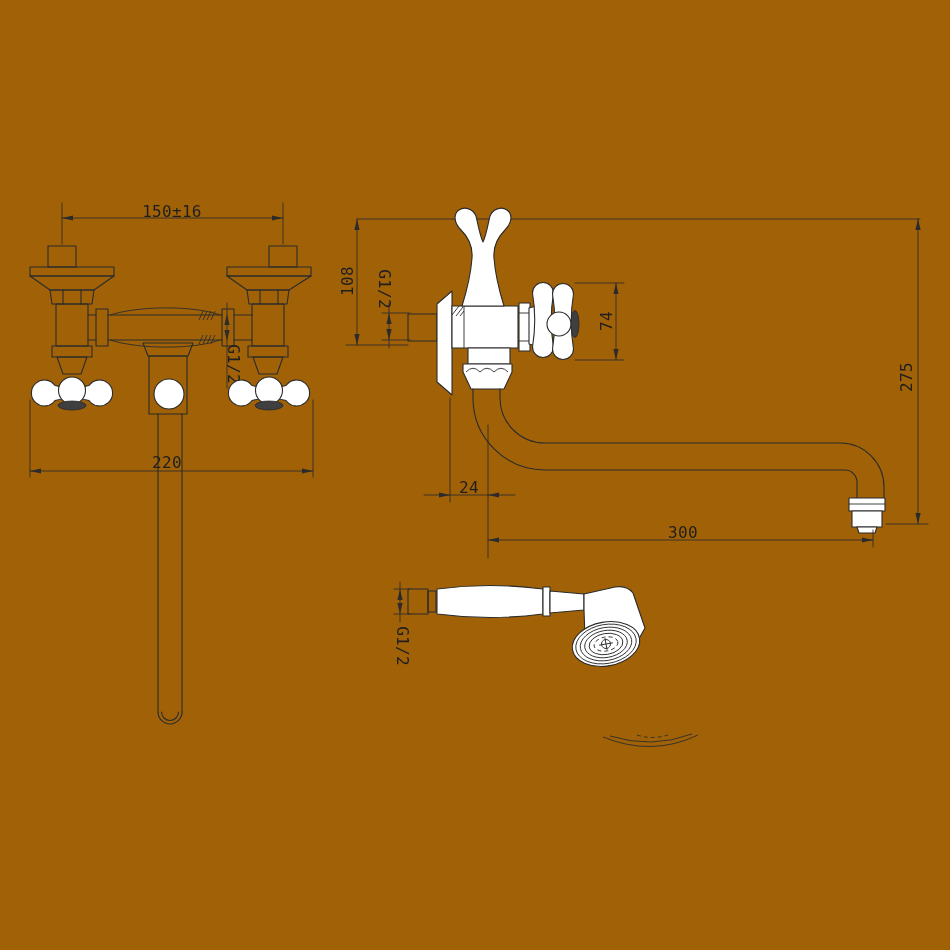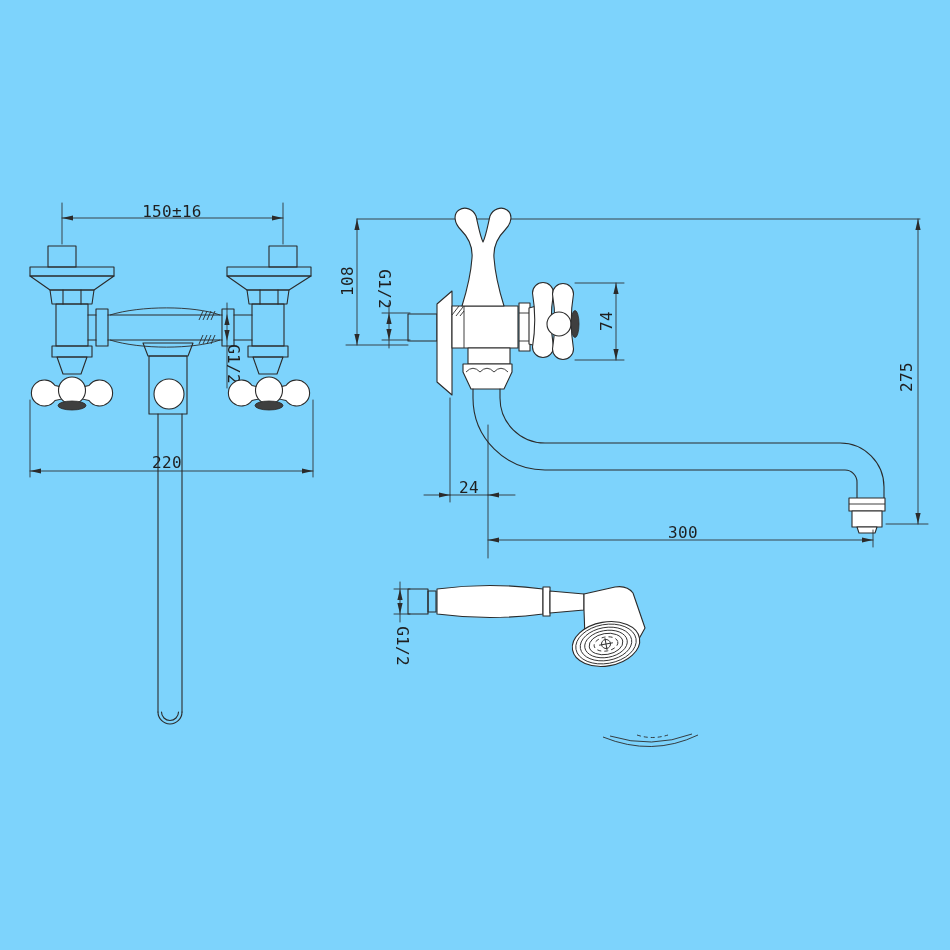--- a/index.html
+++ b/index.html
@@ -1,16 +1,16 @@
 <!DOCTYPE html>
 <html><head>
 <meta charset="utf-8">
 <style>
   html,body{margin:0;padding:0;background:#ffffff;}
-  .sheet{position:relative;width:950px;height:950px;background:#7dd3fc;overflow:hidden;
+  .sheet{position:relative;width:950px;height:950px;background:#a16207;overflow:hidden;
          font-family:"DejaVu Sans Mono","Liberation Mono",monospace;text-align:center;}
   svg{position:absolute;left:0;top:0;}
   .part{fill:none;stroke:#2b2b2b;stroke-width:1.1;stroke-linejoin:round;stroke-linecap:round;}
   .partw{fill:#ffffff;stroke:#2b2b2b;stroke-width:1.1;stroke-linejoin:round;stroke-linecap:round;}
   .dim{fill:none;stroke:#2b2b2b;stroke-width:0.85;stroke-linecap:round;}
   .arr{fill:#2b2b2b;stroke:none;}
   .dimtext{font-family:"DejaVu Sans Mono","Liberation Mono",monospace;font-size:16px;fill:#1f1f1f;letter-spacing:0.3px;}
   .thin{fill:none;stroke:#2b2b2b;stroke-width:0.9;}
   .dark{fill:#3f3f3f;stroke:#2b2b2b;stroke-width:0.8;}
   .dashed{fill:none;stroke:#2b2b2b;stroke-width:0.9;stroke-dasharray:4 3;}

